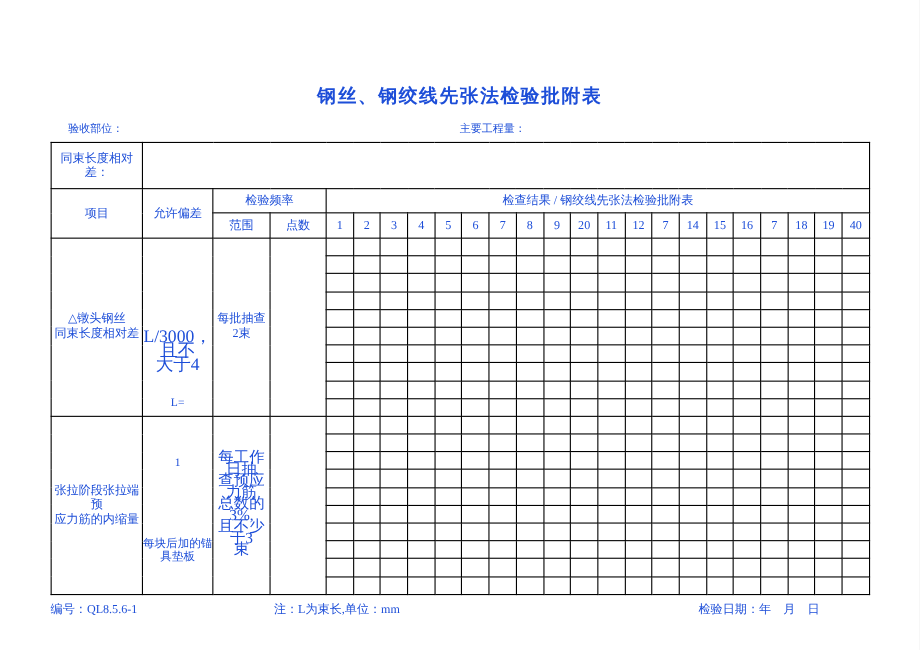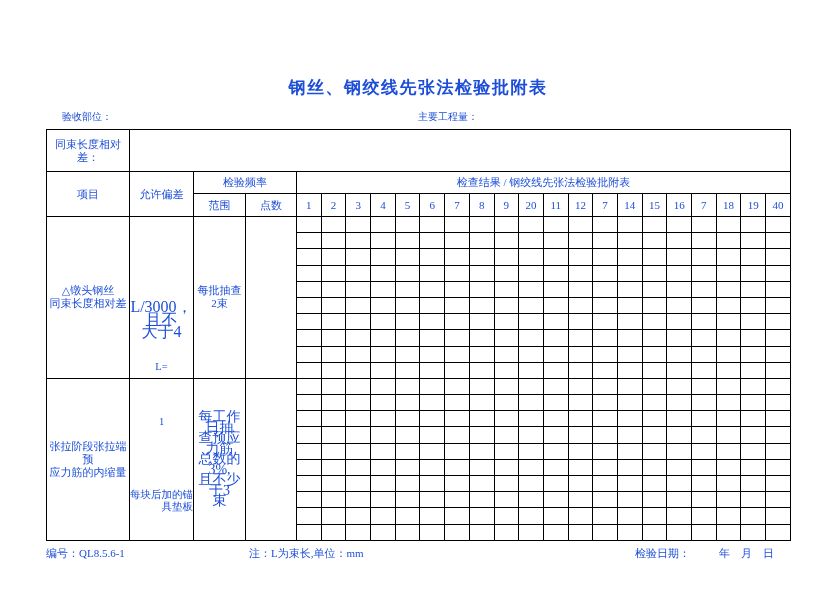--- a/index.html
+++ b/index.html
@@ -35,27 +35,27 @@
   td.item-cell  { font-size:10px;   line-height:12.5px; }
   td.range-cell { font-size:10.5px; line-height:12.5px; }
   td.range-cell.g2 { font-size:14px; line-height:10.5px; }
   td.tol-cell { position:relative; }
   .tol-main, .tol-note {
     position:absolute; left:0; width:100%; text-align:center; white-space:pre-line;
   }
   .g1 .tol-main { top:52px; font-size:16px; line-height:12.5px;margin-top:32px; }
   .g1 .tol-note { bottom:5px; font-size:10.5px; }
   .g2 .tol-main { top:36px; font-size:10.5px; }
-  .g2 .tol-note { top:110px; font-size:10.5px; line-height:12px;text-align:right; }
+  .g2 .tol-note { top:110px; font-size:10.5px; line-height:12px; }
 
   .footer-item { position:absolute; top:546px; font-size:11px; white-space:pre; }
   #footer-number     { left:46px; }
   #footer-note       { left:249px; }
   #footer-date-label { left:635px; }
-  #footer-date-fields{ left:719px; }
+  #footer-date-fields{ left:690px; }
 </style>
 </head>
 <body>
 
 <div class="page">
 
   <div class="title">钢丝、钢绞线先张法检验批附表</div>
 
   <span class="meta acceptance">验收部位：</span>
   <span class="meta quantity">主要工程量：</span>

